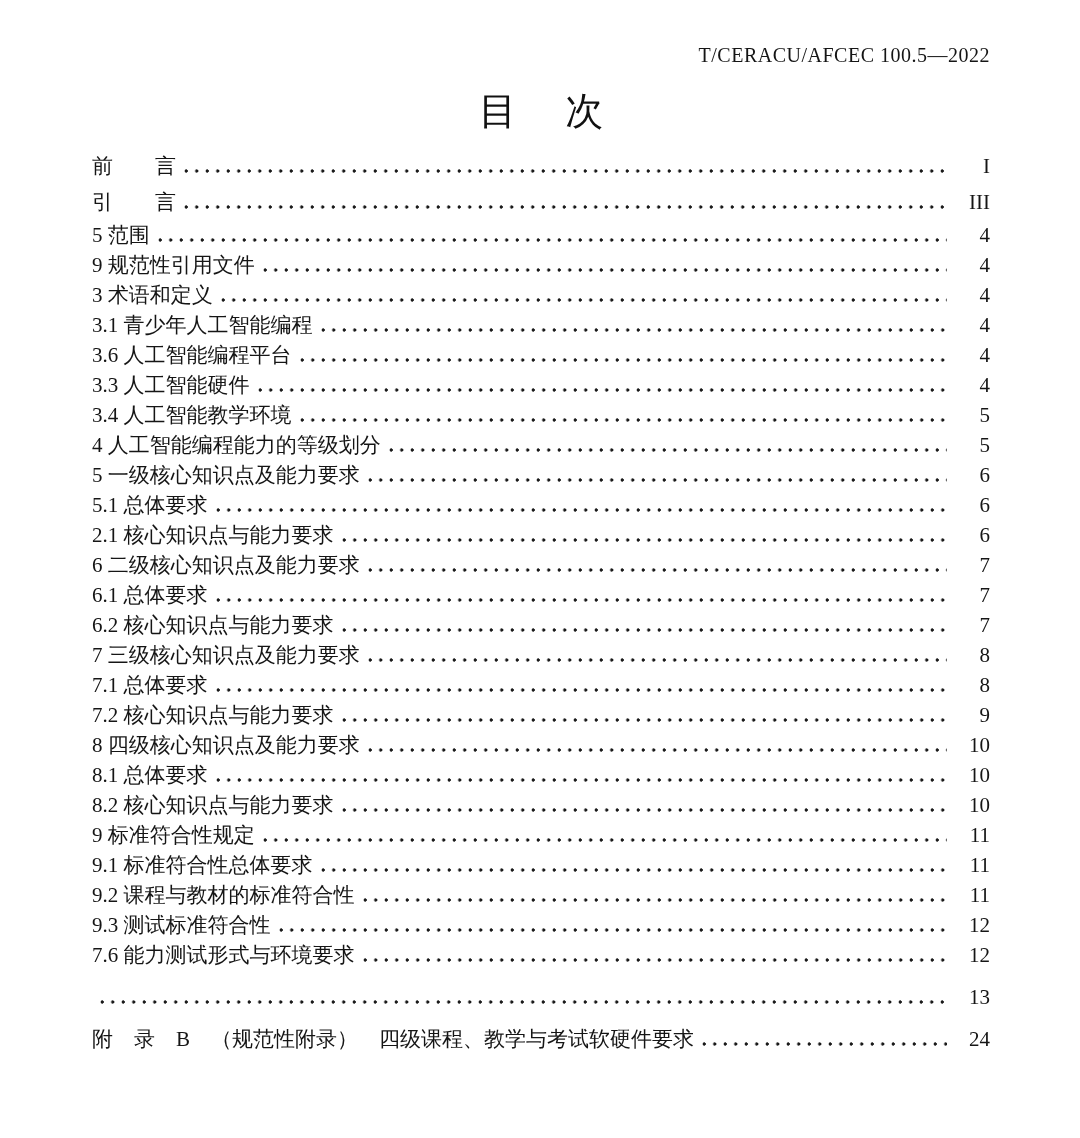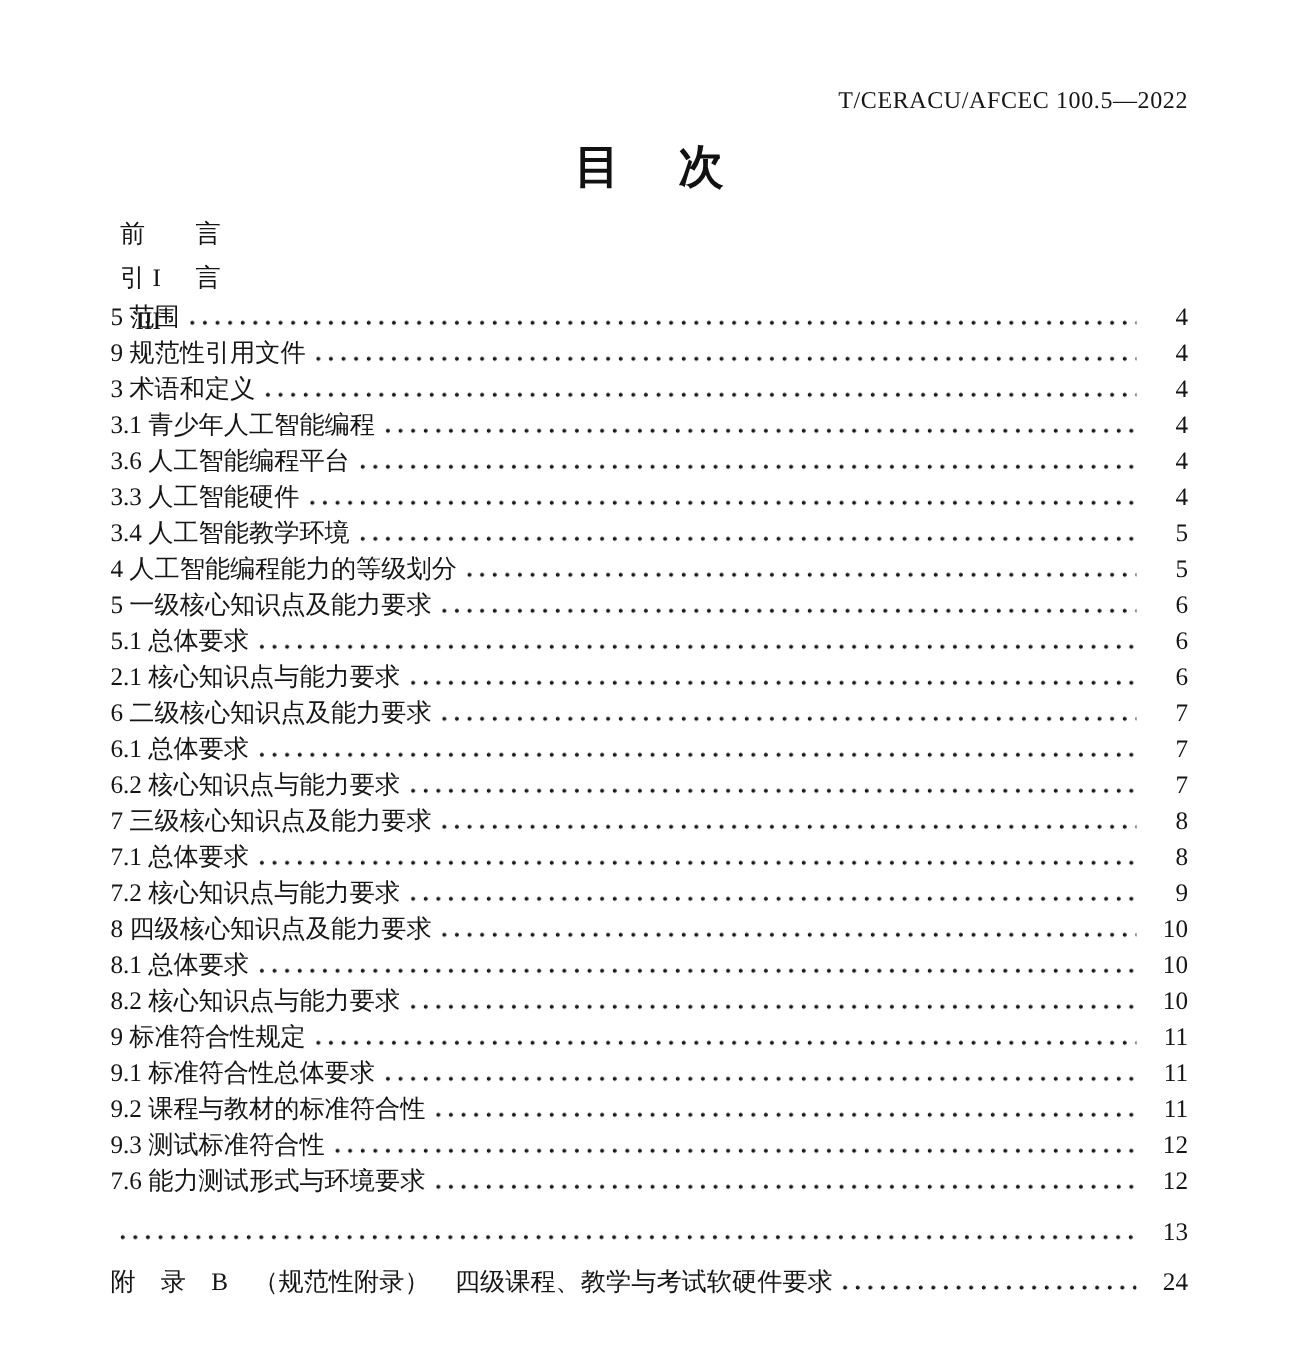--- a/index.html
+++ b/index.html
@@ -9,52 +9,51 @@
     width: 1080px;
     height: 1138px;
     background: #ffffff;
     font-family: "Liberation Serif", "DejaVu Serif", serif;
     color: #151515;
     overflow: hidden;
   }
   .page {
     width: 1080px;
     height: 1138px;
-    padding: 72px 90px 0 92px;
+    padding: 43px 90px 0 92px;
   }
   .doc-header {
     text-align: right;
     font-size: 20px;
     line-height: 24px;
     letter-spacing: 0.5px;
     white-space: pre;
   }
   .doc-title {
     margin: 22px 0 15px 0;
     text-align: center;
     font-family: "Liberation Sans", "DejaVu Sans", sans-serif;
     font-size: 38px;
-    font-weight: 700;
+    font-weight: 400;
     line-height: 44px;
     white-space: pre;
     color: #111;
   }
   .toc { width: 100%; }
   .toc-row {
     display: flex;
     align-items: baseline;
     height: 30px;
     line-height: 30px;
     font-size: 21px;
     white-space: nowrap;
   }
   .toc-row.front {
     height: 36px;
     line-height: 36px;
-    flex-direction: column;
   }
   .toc-row.appendix {
     margin-top: 12px;
   }
   .toc-label {
     flex: 0 0 auto;
     white-space: pre;
   }
   .toc-dots {
     flex: 1 1 auto;

